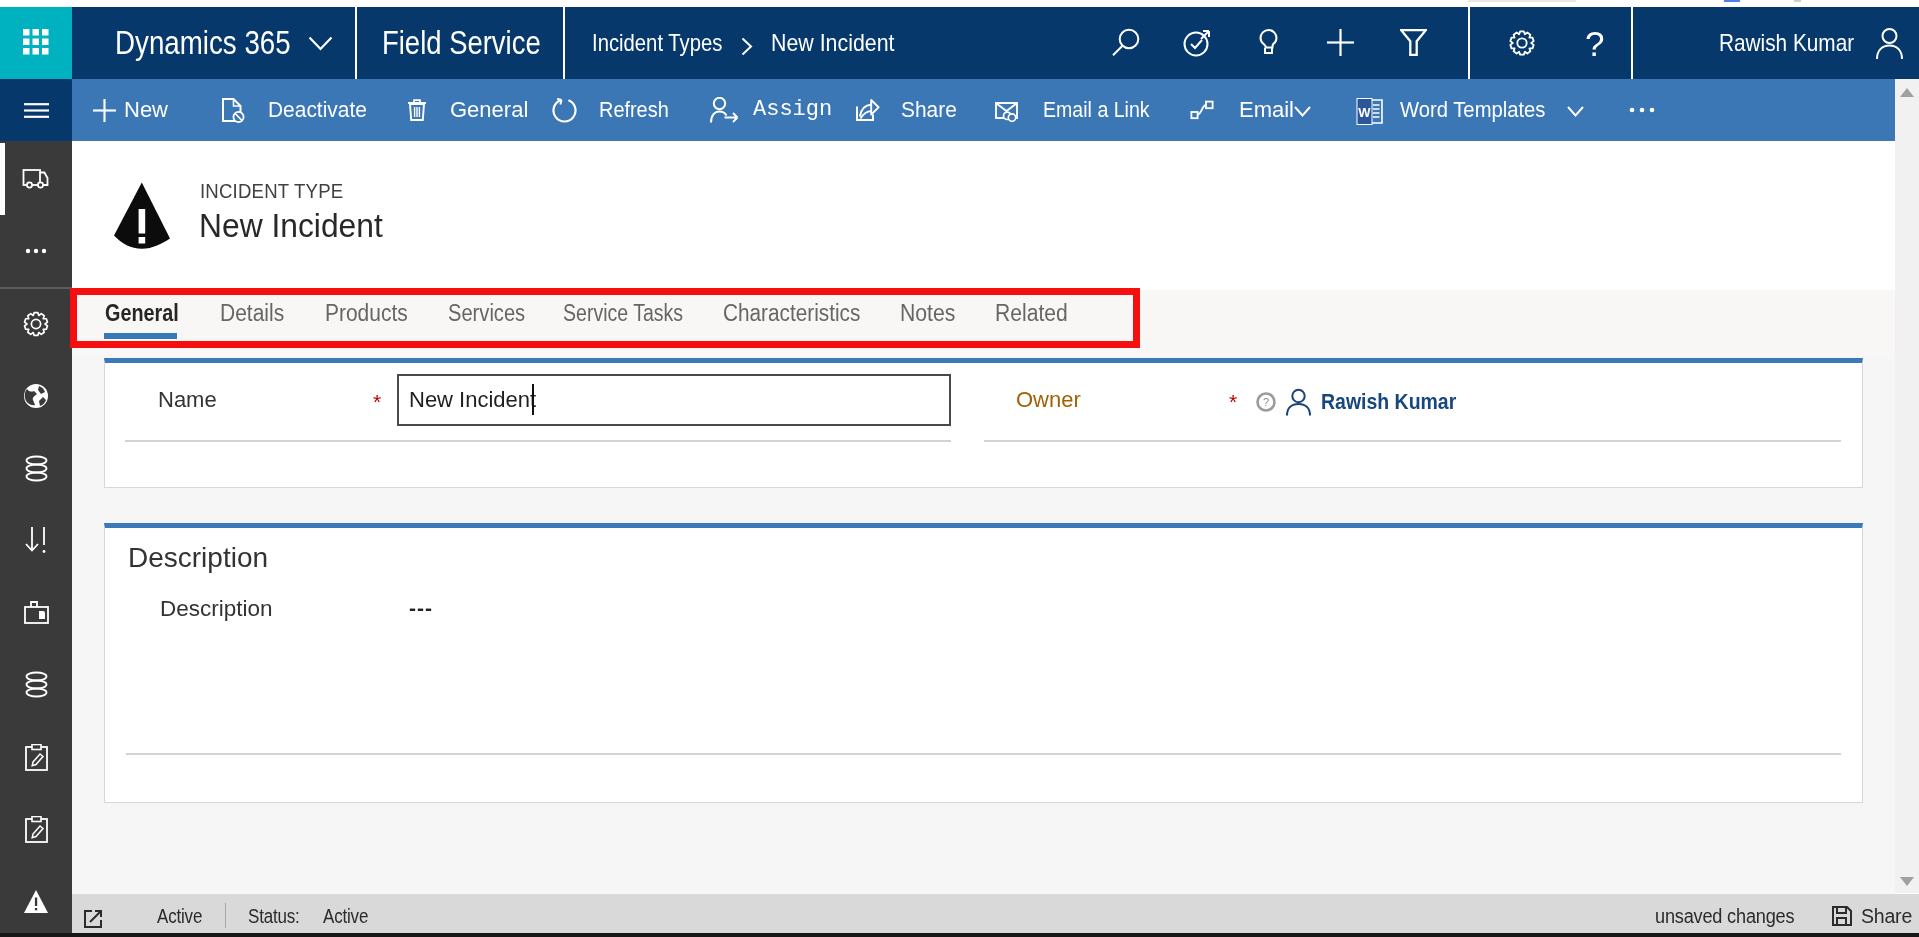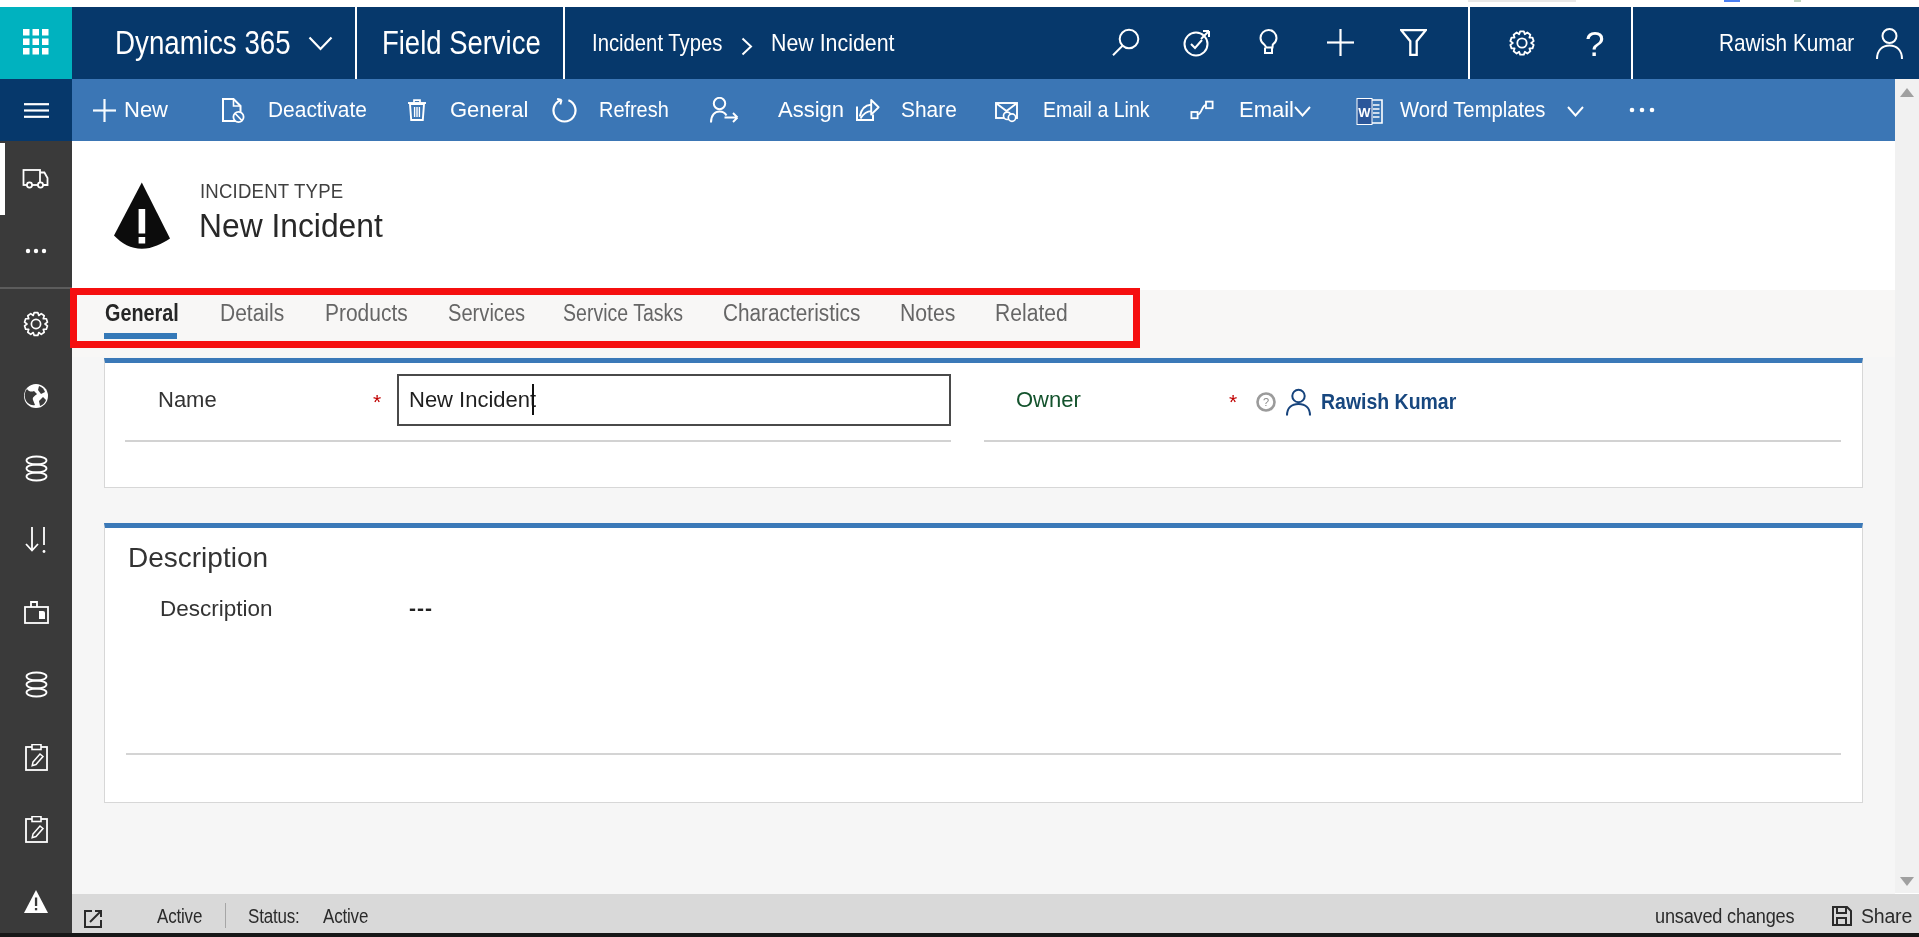--- a/index.html
+++ b/index.html
@@ -106,21 +106,21 @@
 <svg class="abs" style="left:552px;top:98px;" width="25" height="25" viewBox="0 0 25 25">
   <path d="M 8.6 2.2 A 11 11 0 1 0 16.4 2.2" fill="none" stroke="#fff" stroke-width="2.2"></path>
   <path d="M9.6 2 l-4.5 -1.2 M9.6 2 l-1.3 4.4" fill="none" stroke="#fff" stroke-width="1.9"></path>
 </svg>
 <div class="cmdtxt" style="left:599px;transform:scaleX(0.905);transform-origin:0 50%;">Refresh</div>
 <svg class="abs" style="left:710px;top:97px;" width="30" height="27" viewBox="0 0 30 27">
   <circle cx="9.5" cy="6.5" r="5.7" fill="none" stroke="#fff" stroke-width="2"></circle>
   <path d="M1 25.5 c0 -7.5 4 -11 8.5 -11 c3 0 5.5 1.3 7 4" fill="none" stroke="#fff" stroke-width="2"></path>
   <path d="M14.5 20.5 h13 M27.5 20.5 l-4.5 -4.5 M27.5 20.5 l-4.5 4.5" fill="none" stroke="#fff" stroke-width="1.9"></path>
 </svg>
-<div class="cmdtxt" style="left:778px;">Assign</div>
+<div class="cmdtxt" style="left:753px;font-family:Liberation Mono, monospace;">Assign</div>
 <svg class="abs" style="left:855px;top:97px;" width="25" height="25" viewBox="0 0 25 25">
   <path d="M2 9.5 V23 H18 V17.5" fill="none" stroke="#fff" stroke-width="2"></path>
   <path d="M4.8 19.5 C6.5 11 11.5 8 16 7.8" fill="none" stroke="#fff" stroke-width="2"></path>
   <path d="M5.5 21.5 C9 16 12.8 14.3 16.2 14.2" fill="none" stroke="#fff" stroke-width="1.8"></path>
   <path d="M16.2 3 L23.6 10.3 L16.2 17.6 Z" fill="none" stroke="#fff" stroke-width="1.9" stroke-linejoin="round"></path>
 </svg>
 <div class="cmdtxt" style="left:901px;transform:scaleX(0.95);transform-origin:0 50%;">Share</div>
 <svg class="abs" style="left:995px;top:102px;" width="23" height="21" viewBox="0 0 23 21">
   <rect x="1" y="1" width="21" height="15" fill="none" stroke="#fff" stroke-width="1.9"></rect>
   <path d="M1.5 1.5 L11.5 9 L21.5 1.5" fill="none" stroke="#fff" stroke-width="1.9"></path>
@@ -262,21 +262,21 @@
 
 <div class="abs" style="left:70px;top:288px;width:1070px;height:60px;border:7px solid #f50f0f;z-index:40;"></div>
 
 <div class="abs" style="left:104px;top:358px;width:1759px;height:130px;background:#fff;border:1px solid #d7d7d7;border-top:5px solid #3b79b8;"></div>
 <div class="abs" id="lbl-name" style="left:158px;top:387px;font-size:22px;color:#333;">Name</div>
 <div class="abs" style="left:373px;top:390px;font-size:21px;color:#c00000;">*</div>
 <div class="abs" style="left:397px;top:374px;width:554px;height:52px;background:#fff;border:2px solid #4a4a4a;"></div>
 <div class="abs" id="inp-txt" style="left:409px;top:374px;height:52px;line-height:52px;font-size:22px;color:#1f1f1f;">New Incident</div>
 <div class="abs" id="caret" style="left:532px;top:384px;width:1.5px;height:31px;background:#111;"></div>
 <div class="abs" style="left:125px;top:440px;width:826px;height:1.5px;background:#d2d2d2;"></div>
-<div class="abs" id="lbl-owner" style="left:1016px;top:387px;font-size:22px;color:#14532d;">Owner</div>
+<div class="abs" id="lbl-owner" style="left:1016px;top:387px;font-size:22px;color:#a16207;">Owner</div>
 <div class="abs" style="left:1229px;top:390px;font-size:21px;color:#c00000;">*</div>
 <svg class="abs" style="left:1256px;top:392px;" width="20" height="20" viewBox="0 0 20 20">
   <circle cx="10" cy="10" r="8.5" fill="none" stroke="#9b9b9b" stroke-width="2.6"></circle>
   <text x="10" y="14" text-anchor="middle" font-size="11" fill="#8a8a8a" font-family="Liberation Sans">?</text>
 </svg>
 <svg class="abs" style="left:1285px;top:388px;" width="27" height="28" viewBox="0 0 27 28">
   <circle cx="13.5" cy="8" r="6.2" fill="none" stroke="#16437c" stroke-width="2"></circle>
   <path d="M2 27.5 c0 -8 5 -11.5 11.5 -11.5 c6.5 0 11.5 3.5 11.5 11.5" fill="none" stroke="#16437c" stroke-width="2"></path>
 </svg>
 <div class="abs" id="owner-name" style="left:1321px;top:389px;font-size:22px;font-weight:bold;color:#17477f;transform:scaleX(0.885);transform-origin:0 0;">Rawish Kumar</div>

